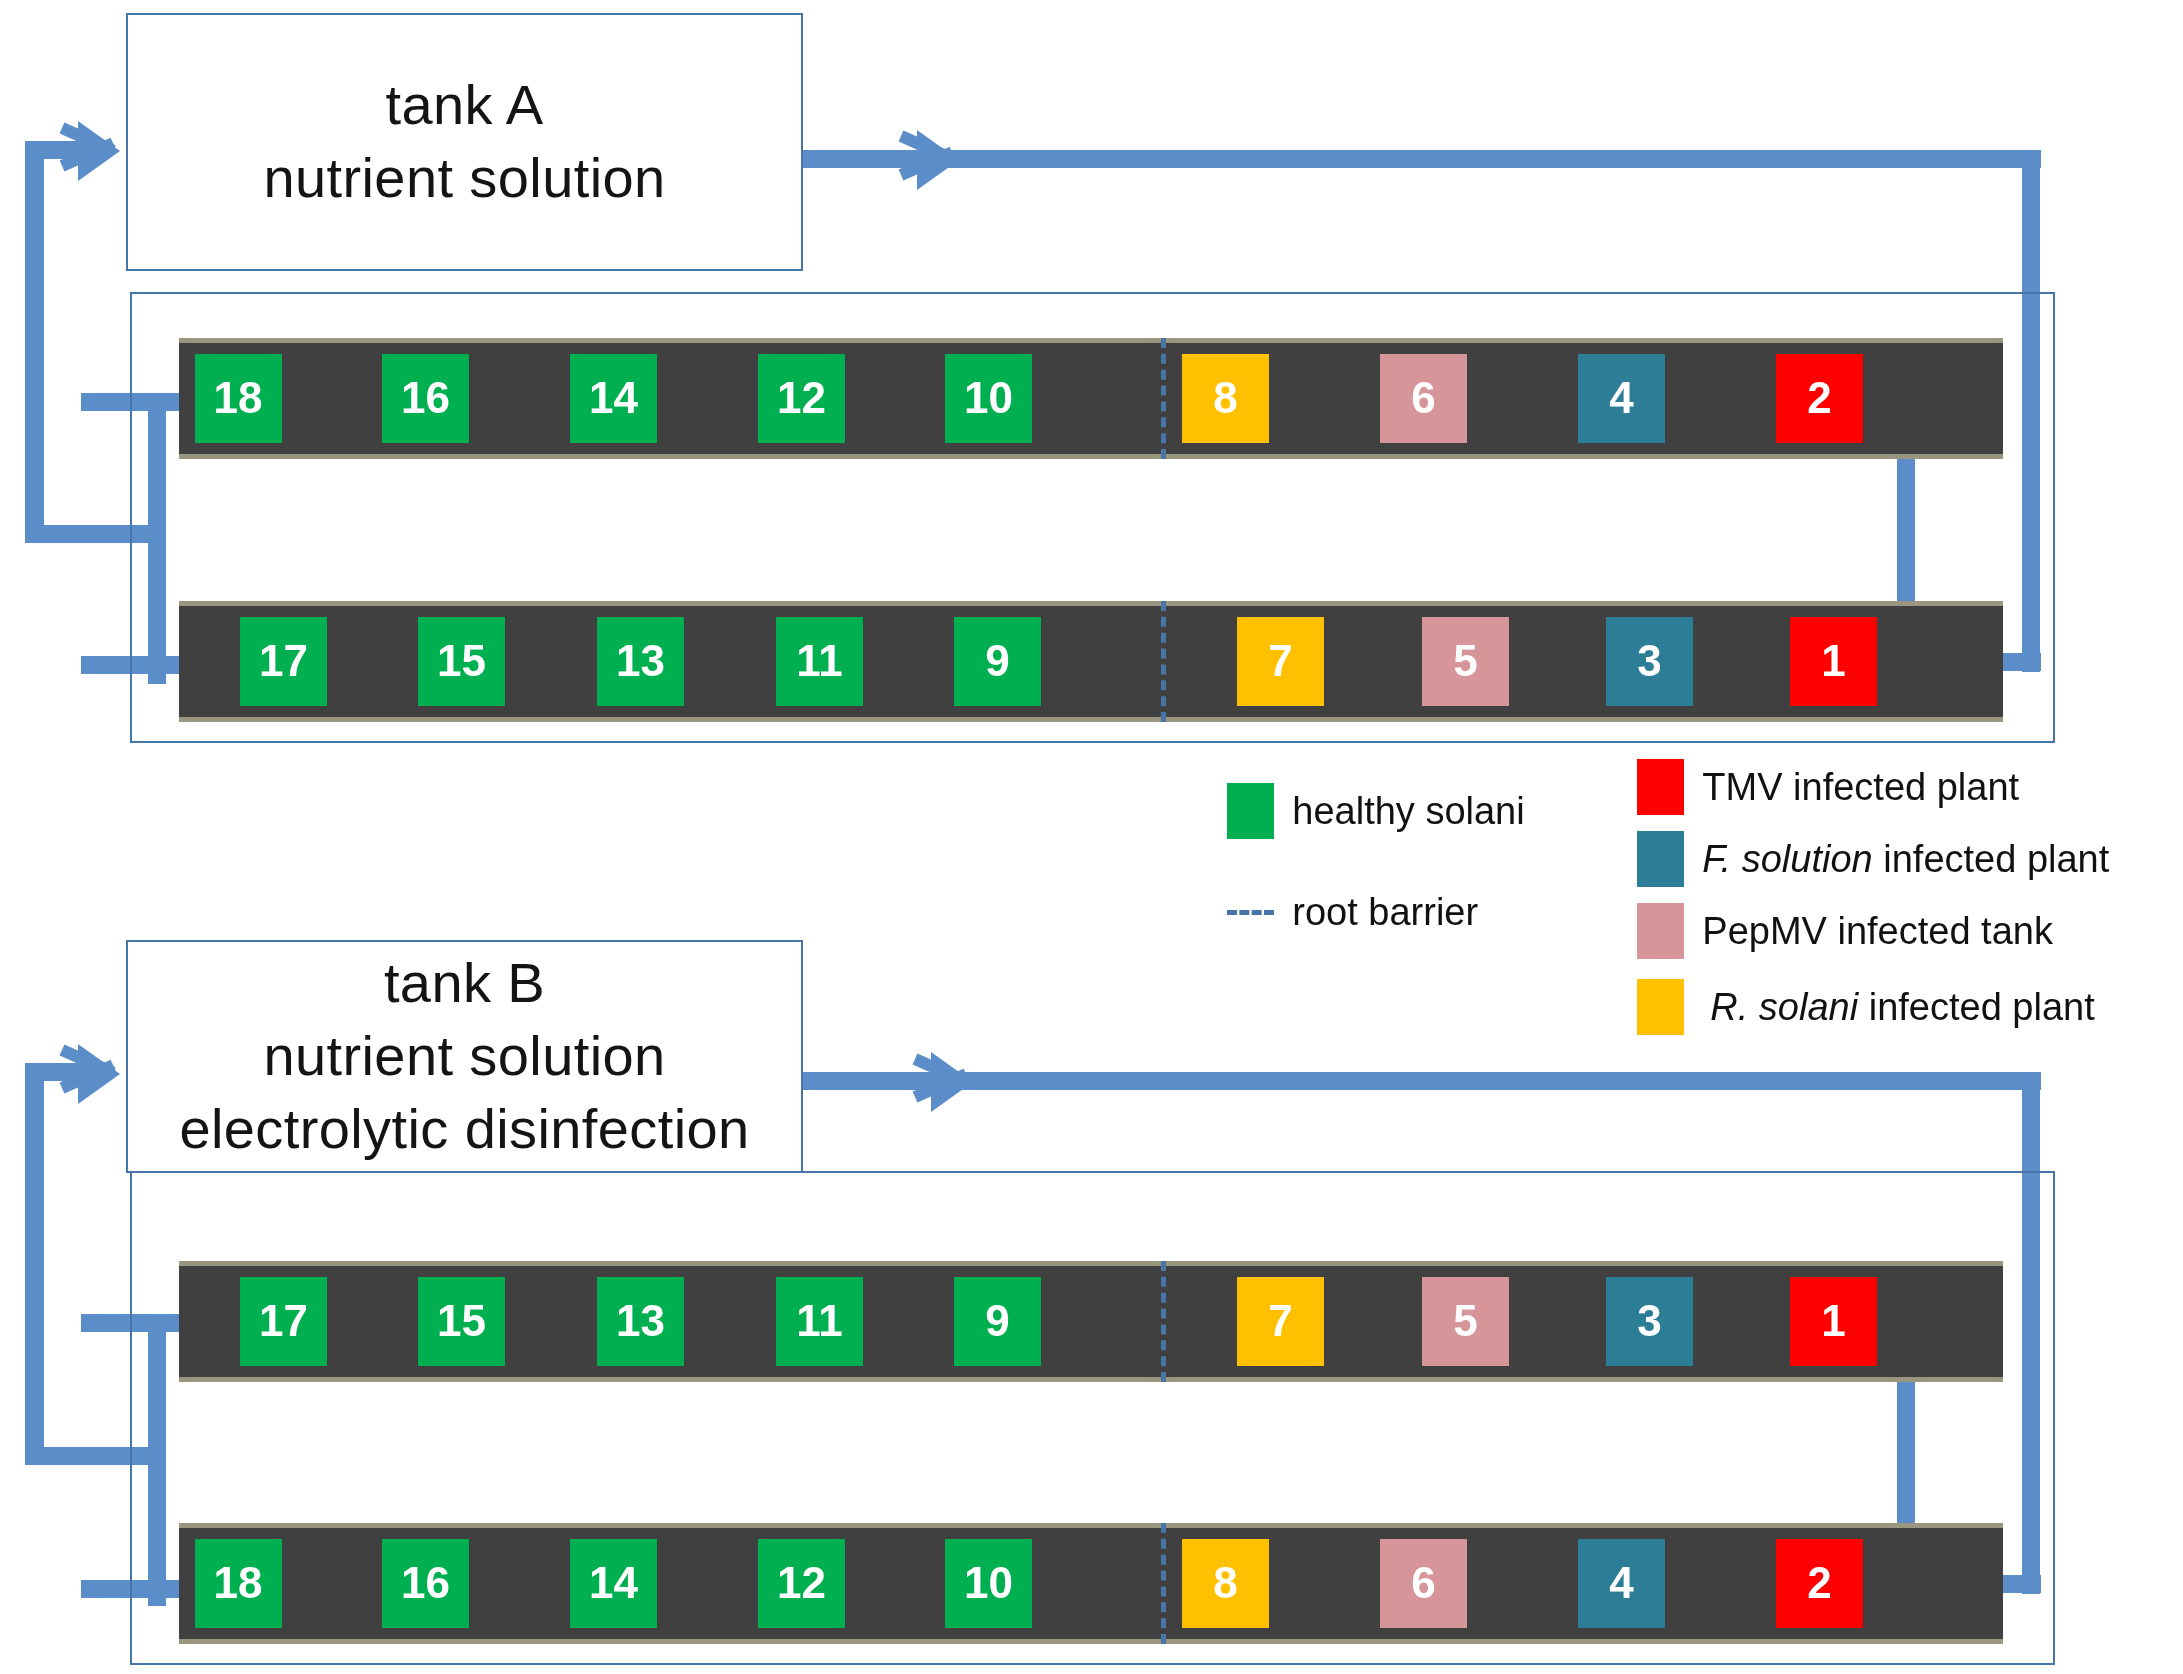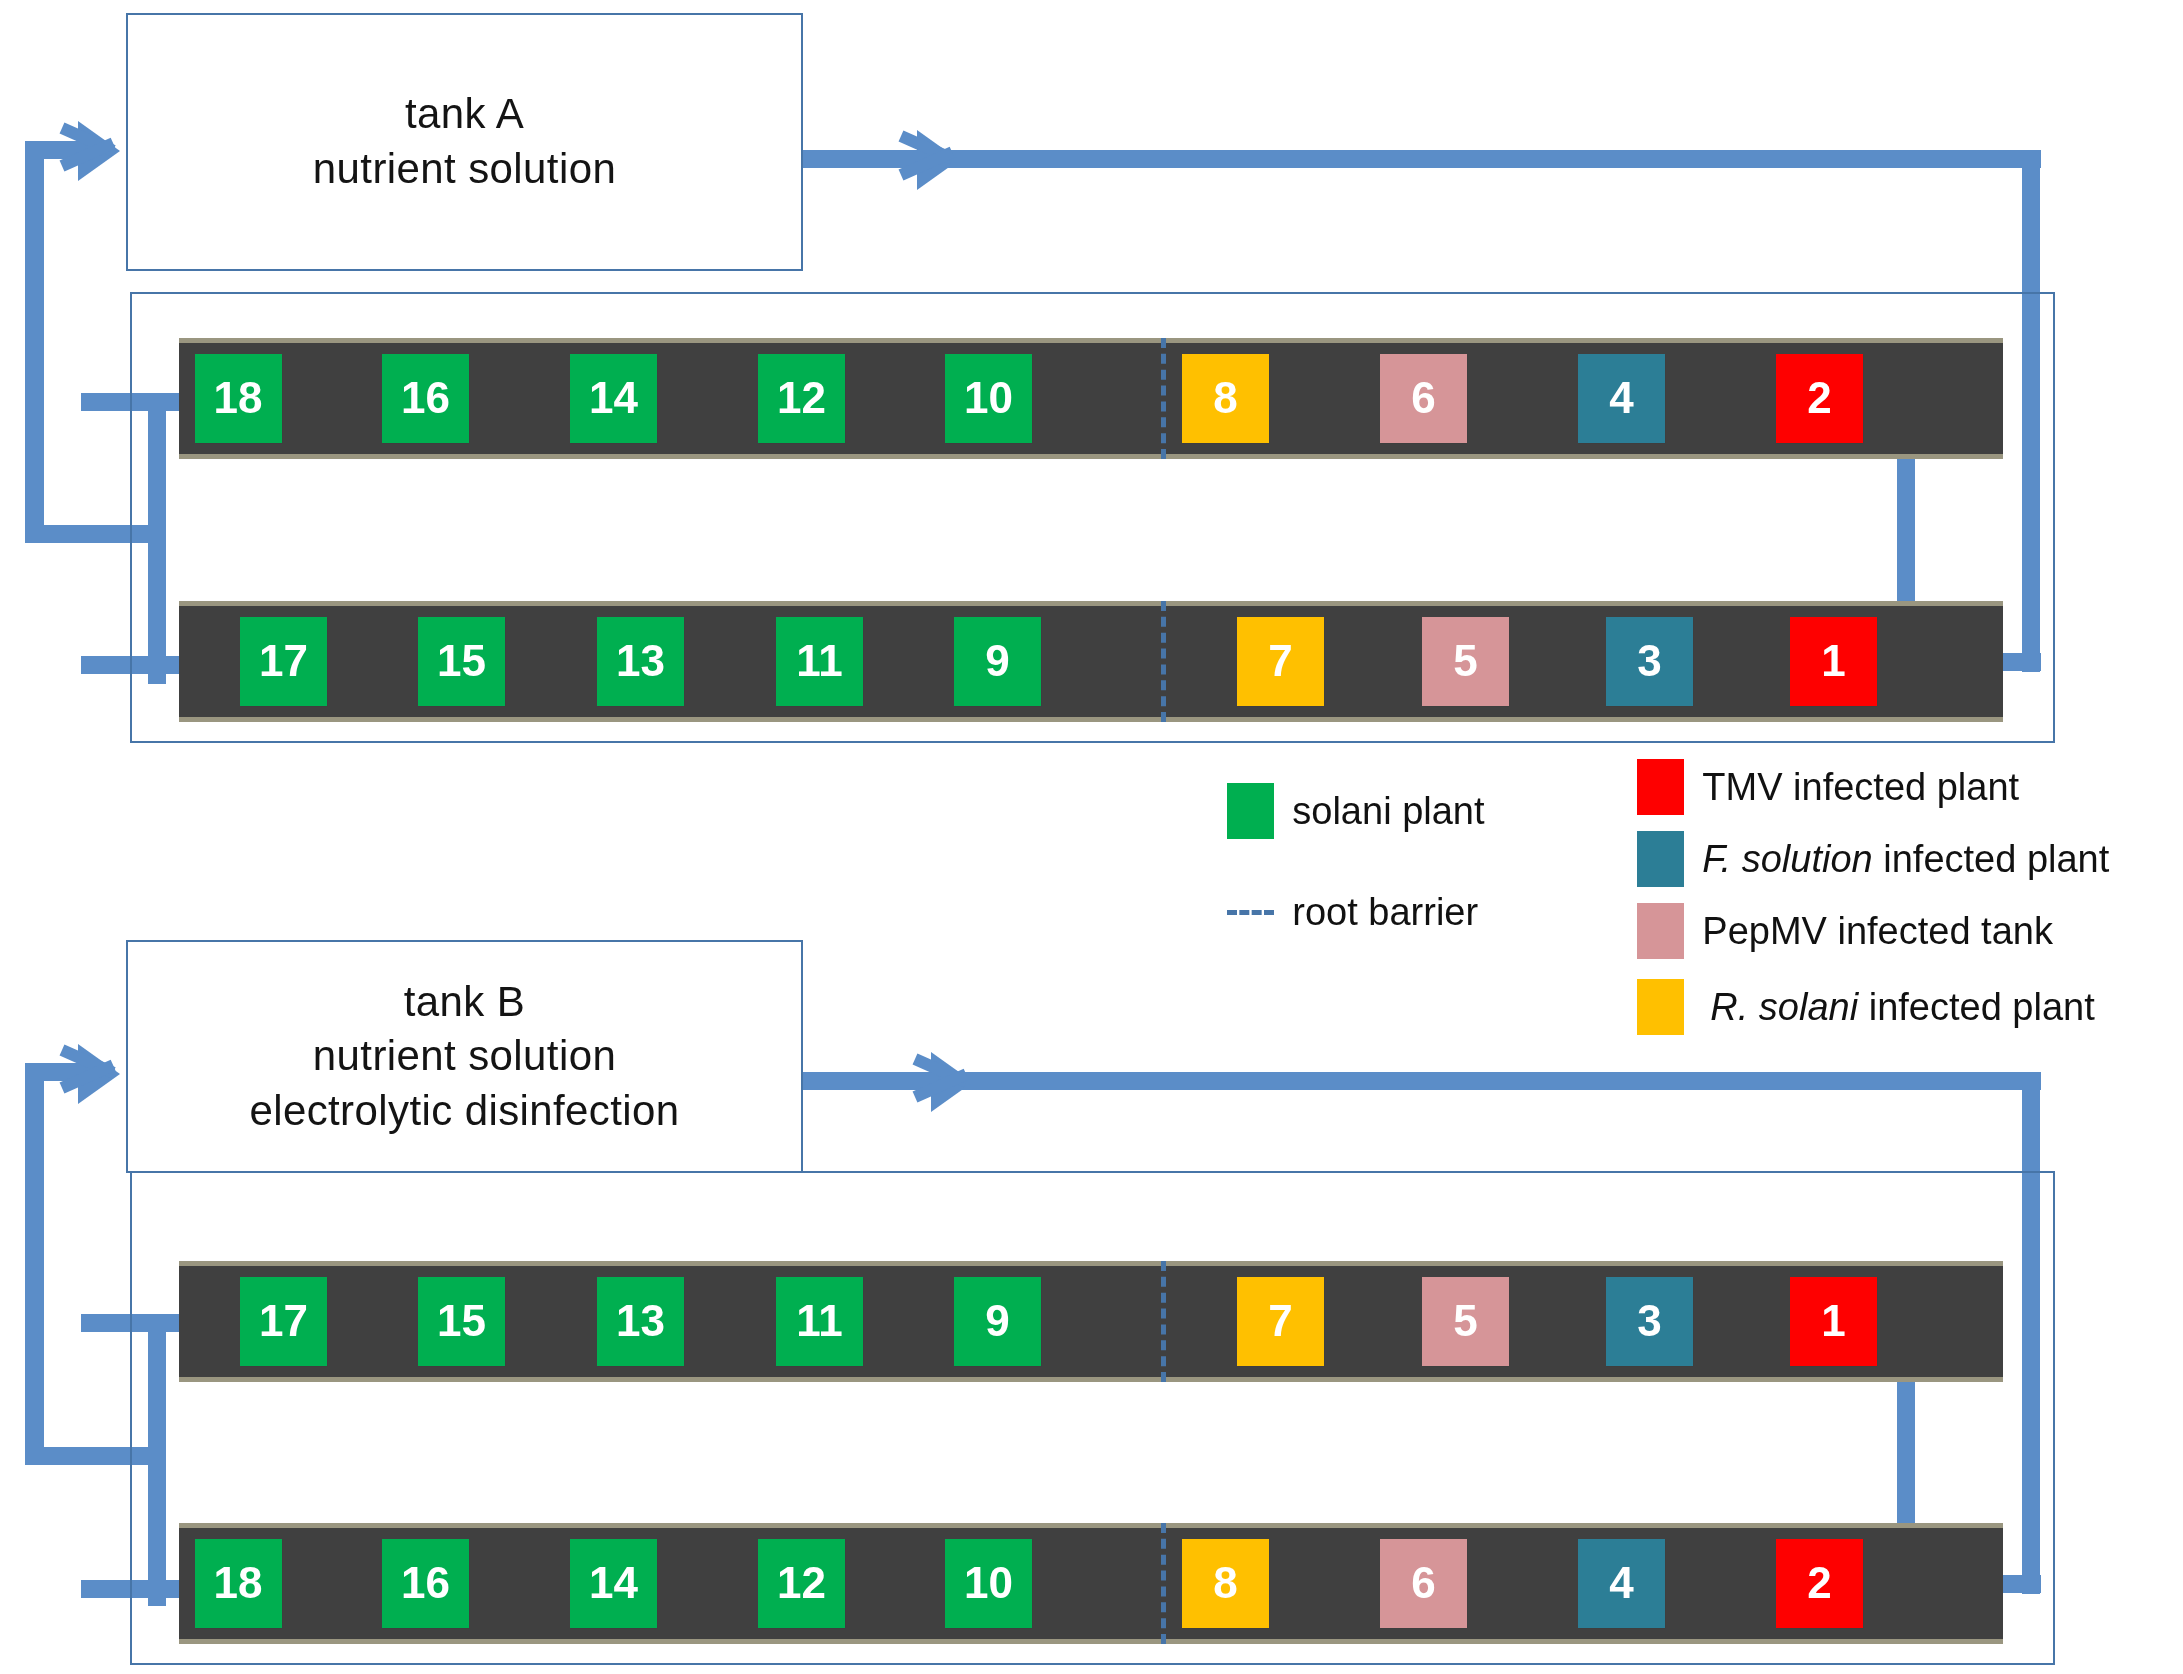--- a/index.html
+++ b/index.html
@@ -36,21 +36,21 @@
     background:#ffffff;
     border:2.8px solid #4775A8;
     box-sizing:border-box;
     display:flex;
     align-items:center;
     justify-content:center;
     text-align:center;
     z-index:6;
   }
   .tank-box .lines{
-    font-size:42px;
+    font-size:56px;
     line-height:1.30;
     color:#141414;
     letter-spacing:0.4px;
     white-space:pre-line;
   }
 
   
   .compartment{
     position:absolute;
     border:2.8px solid #4775A8;
@@ -178,21 +178,21 @@
         <div class="plant" style="background: rgb(44, 126, 150); left: 1427px;">3</div>
         <div class="plant" style="background: rgb(254, 0, 0); left: 1611px;">1</div>
         <div class="barrier" style="left: 982px;"></div>
       </div>
   </div>
 
   <div class="legend" style="left:0;top:0;width:2183px;height:1674px;pointer-events:none;">
 
     <div class="lg-row" style="left:1227px;top:783px;">
       <div class="lg-swatch" style="background: rgb(0, 175, 80);"></div>
-      <div class="lg-label">solani plant</div>
+      <div class="lg-label">healthy solani</div>
     </div>
 
     <div class="lg-row" style="left:1227px;top:891px;">
       <div class="lg-dash"></div>
       <div class="lg-label">root barrier</div>
     </div>
 
     <div class="lg-row" style="left:1637px;top:759px;">
       <div class="lg-swatch" style="background: rgb(254, 0, 0);"></div>
       <div class="lg-label">

